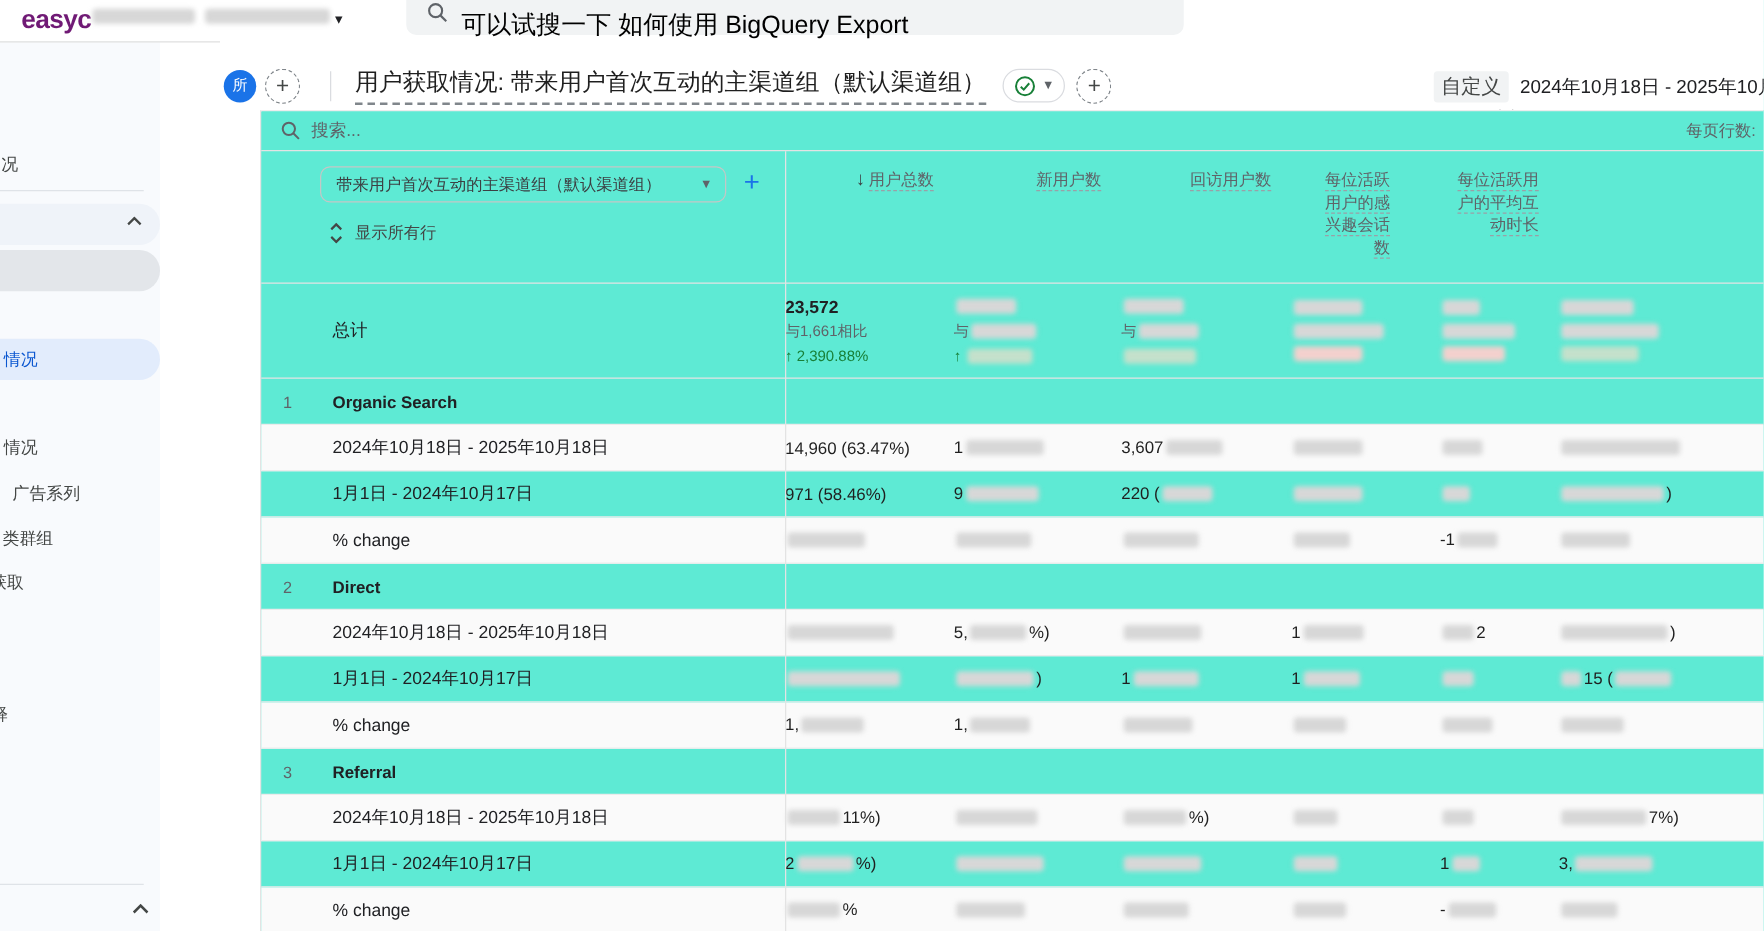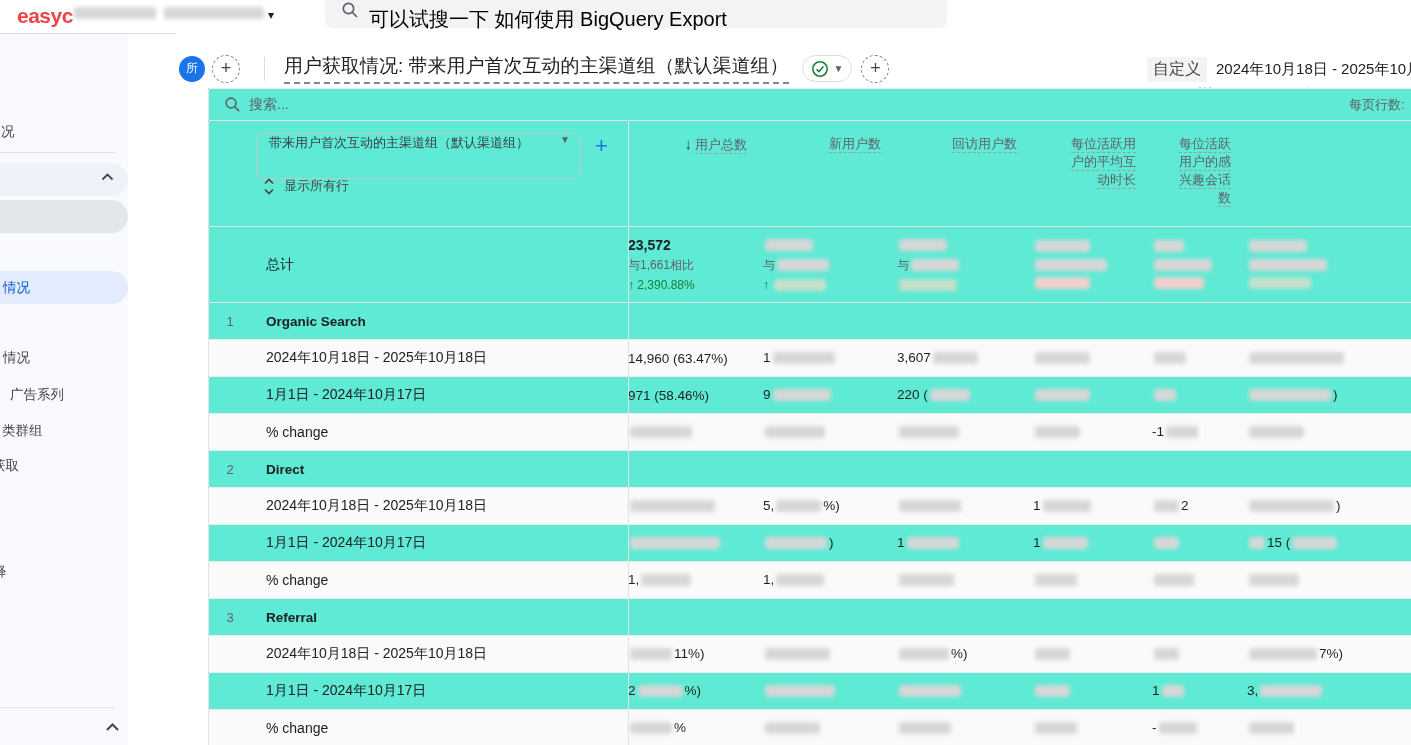--- a/index.html
+++ b/index.html
@@ -2,21 +2,21 @@
 <html><head>
 <meta charset="utf-8">
 <style>
   * { margin:0; padding:0; box-sizing:border-box; }
   html,body { width:1411px; height:745px; }
   body { position:relative; overflow:hidden; background:#fff;
          font-family:"Liberation Sans","DejaVu Sans",sans-serif; color:#202124; }
 
   
   .topbar { position:absolute; left:0; top:0; width:1411px; height:33px; background:#fff; z-index:5; }
-  .logo { position:absolute; left:17px; top:4px; font-size:21px; font-weight:bold; letter-spacing:-0.5px; color:#ef4444; }
+  .logo { position:absolute; left:17px; top:4px; font-size:21px; font-weight:bold; letter-spacing:-0.5px; color:#701a75; }
   .logo-blur1 { position:absolute; left:72px; top:7px; width:82px; height:19px; }
   .logo-blur2 { position:absolute; left:162px; top:7px; width:100px; height:19px; }
   .logo-caret { position:absolute; left:268px; top:8px; font-size:12px; color:#202124; }
   .gsearch { position:absolute; left:325px; top:-10px; width:622px; height:38px; background:#f1f3f4; border-radius:8px; }
   .gsearch .mag { position:absolute; left:16px; top:11px; }
   .gsearch .ph { position:absolute; left:44px; top:16px; font-size:20px; color:#000000; white-space:nowrap; }
   .topbar-border { position:absolute; left:0; top:33px; width:176px; height:1px; background:#e0e0e0; z-index:6; }
 
   
   .sidebar { position:absolute; left:0; top:33px; width:128px; height:712px; background:#f8fafd; z-index:4; }
@@ -49,22 +49,22 @@
 
   
   .report { position:absolute; left:208px; top:88px; width:1203px; height:657px; background:#5eead4;
             border-left:1px solid #e3e3e3; border-top:1px solid #ececec; z-index:3; }
   .rtoolbar { position:relative; height:32px; border-bottom:1px solid #e3e3e3; }
   .rtoolbar .mag { position:absolute; left:15px; top:7px; }
   .rtoolbar .ph { position:absolute; left:40px; top:7px; font-size:14px; color:#5f6368; }
   .rowsper { position:absolute; left:1140px; top:7px; font-size:13px; color:#5f6368; white-space:nowrap; }
 
   .thead { position:relative; height:106px; border-bottom:1px solid #e3e3e3; }
-  .dimsel { position:absolute; left:47px; top:12px; width:325px; height:46px; border:1px solid #c4c7c5; border-radius:8px;
-            display:flex; font-size:13px; color:#3c4043; padding:0 10px 0 12px; }
+  .dimsel { position:absolute; left:47px; top:12px; width:325px; height:29px; border:1px solid #c4c7c5; border-radius:8px;
+            display:flex; align-items:center; font-size:13px; color:#3c4043; padding:0 10px 0 12px; }
   .dimsel .txt { flex:1; white-space:nowrap; overflow:hidden; }
   .dimsel .caret { font-size:10px; color:#5f6368; margin-left:6px; }
   .adddim { position:absolute; left:386px; top:12px; font-size:22px; color:#1a73e8; font-weight:400; }
   .showall { position:absolute; left:54px; top:56px; display:flex; align-items:center; gap:9px; font-size:13px; color:#444746; }
 
   .vline { position:absolute; left:419px; top:32px; height:625px; width:1px; background:#e3e3e3; z-index:2; }
 
   .hcols { position:absolute; left:419px; top:14px; display:flex; }
   .hc { text-align:right; font-size:13px; color:#5f6368; line-height:18px; }
   .hc .u { text-decoration:underline dashed #9aa0a6; text-underline-offset:4px; text-decoration-thickness:1px; }
@@ -199,22 +199,22 @@
       </span>
       <span>显示所有行</span>
     </div>
 
     <div class="hcols">
       <div class="hc cm1">
         <span class="sorticon">↓</span><span class="u">用户总数</span>
       </div>
       <div class="hc cm2"><span class="u">新用户数</span></div>
       <div class="hc cm3"><span class="u">回访用户数</span></div>
+      <div class="hc cm5"><span class="u wrap w5">每位活跃用户的感兴趣会话数</span></div>
       <div class="hc cm4"><span class="u wrap w4">每位活跃用户的平均互动时长</span></div>
-      <div class="hc cm5"><span class="u wrap w5">每位活跃用户的感兴趣会话数</span></div>
     </div>
   </div>
 
   <div class="vline"></div>
 
   <div class="totals">
     <div class="c-num"></div>
     <div class="c-dim">总计</div>
   <div class="cm cm1">
         <div class="t-v"><span>23,572</span></div>

